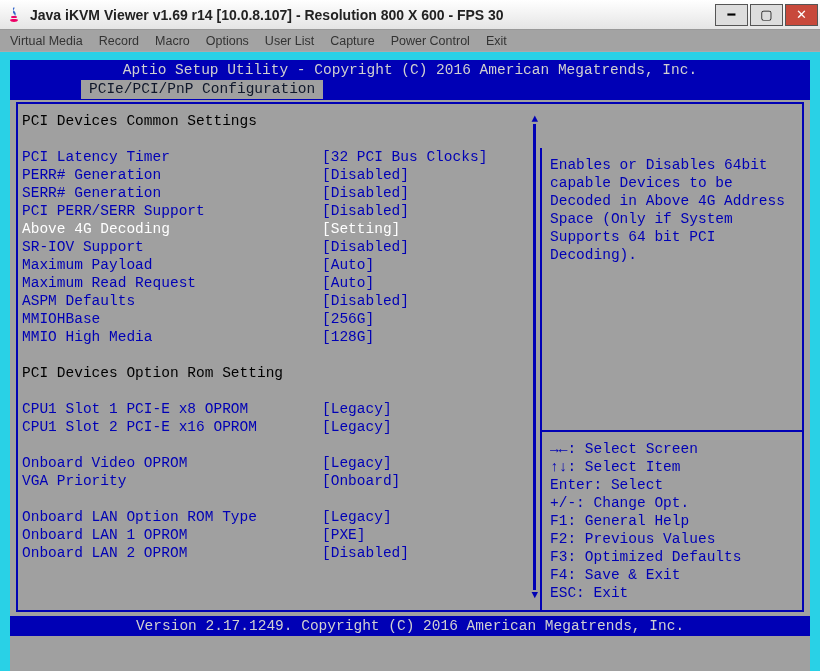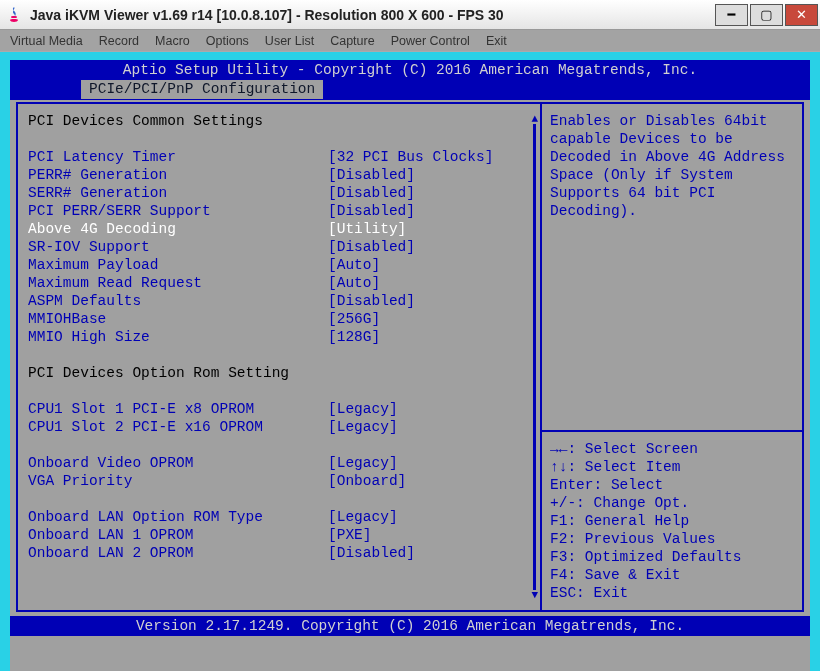--- a/index.html
+++ b/index.html
@@ -11,22 +11,22 @@
 .win-btn { width: 33px; height: 22px; border: 1px solid #555; display: flex; align-items: center; justify-content: center; font-size: 13px; background: #ddd; margin-right: 2px; }
 .win-btn.close { background: #c8493b; color: #fff; }
 .menubar { height: 22px; background: #a3a3a3; display: flex; align-items: center; padding: 0 10px; gap: 16px; font-size: 12.5px; color: #333; border-bottom: 1px solid #aaa; }
 .bios-outer { background: #29d1e6; padding: 8px; }
 .bios { width: 800px; height: 632px; margin: 0 auto; background: #a0a0a0; font-family: "Courier New", monospace; font-size: 14.5px; line-height: 18px; position: relative; }
 .bios-header { background: #0000b5; color: #d0d0d0; text-align: center; height: 20px; line-height: 20px; }
 .tab-row { height: 20px; display: flex; }
 .tab { background: #a0a0a0; color: #0f172a; padding: 0 8px; border: 1px solid #0000b5; border-top: none; }
 .tab-rest { flex: 1; background: #0000b5; }
 .bios-body { display: flex; border: 2px solid #0000b5; margin: 2px 6px; height: 510px; position: relative; }
-.left-pane { width: 522px; padding: 8px 10px; position: relative; }
-.right-pane { flex: 1; border-left: 2px solid #0000b5; display: flex; flex-direction: column; }
+.left-pane { width: 522px; padding: 8px 4px; position: relative; }
+.right-pane { flex: 1; border-left: 2px solid #0000b5; display: flex; flex-direction: column; margin-top: 44px; }
 .help-top { flex: 1; padding: 8px; color: #0000b5; }
 .help-sep { border-top: 2px solid #0000b5; }
 .help-bot { padding: 8px; color: #0000b5; }
 .row { display: flex; height: 18px; }
 .lbl { width: 300px; color: #0000b5; white-space: pre; }
 .val { color: #0000b5; white-space: pre; }
 .heading { color: #000; }
 .selected .lbl, .selected .val { color: #fff; }
 .scroll-ind { position: absolute; right: 2px; width: 8px; top: 6px; bottom: 6px; }
 .scroll-arrow-up { position: absolute; top: 0; right: 0; color: #0000b5; font-size: 11px; }
@@ -88,21 +88,21 @@
             <div class="row">
               <span class="lbl">SERR# Generation</span>
               <span class="val">[Disabled]</span>
             </div>
             <div class="row">
               <span class="lbl">PCI PERR/SERR Support</span>
               <span class="val">[Disabled]</span>
             </div>
             <div class="row selected">
               <span class="lbl">Above 4G Decoding</span>
-              <span class="val">[Utility]</span>
+              <span class="val">[Setting]</span>
             </div>
             <div class="row">
               <span class="lbl">SR-IOV Support</span>
               <span class="val">[Disabled]</span>
             </div>
             <div class="row">
               <span class="lbl">Maximum Payload</span>
               <span class="val">[Auto]</span>
             </div>
             <div class="row">
@@ -111,21 +111,21 @@
             </div>
             <div class="row">
               <span class="lbl">ASPM Defaults</span>
               <span class="val">[Disabled]</span>
             </div>
             <div class="row">
               <span class="lbl">MMIOHBase</span>
               <span class="val">[256G]</span>
             </div>
             <div class="row">
-              <span class="lbl">MMIO High Size</span>
+              <span class="lbl">MMIO High Media</span>
               <span class="val">[128G]</span>
             </div>
           </div>
       <div class="row"></div>
       <div class="row">
             <span class="lbl heading">PCI Devices Option Rom Setting</span>
           </div>
       <div class="row"></div>
       <div id="oprom-list">
             <div class="row">

